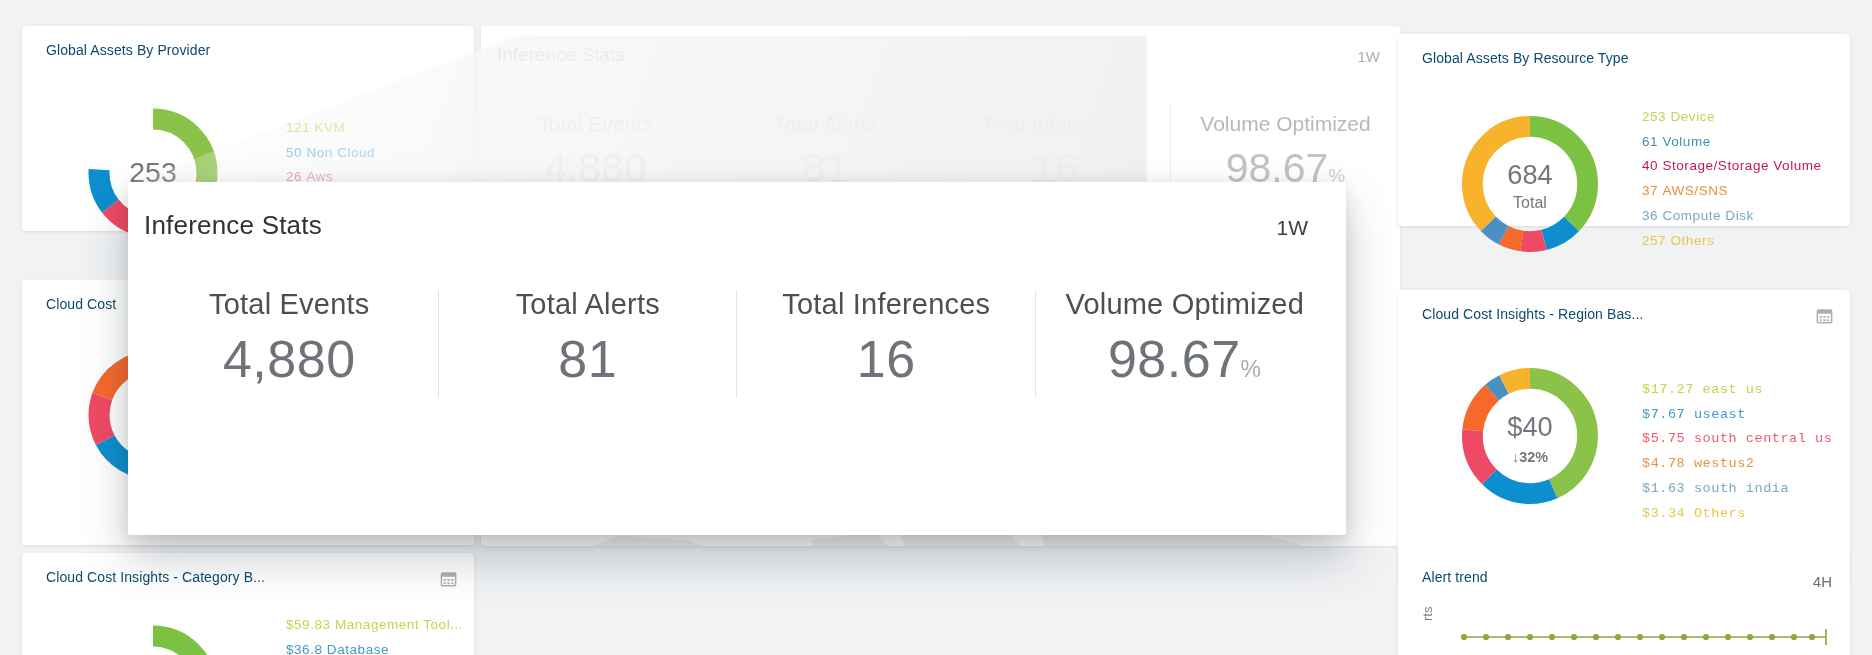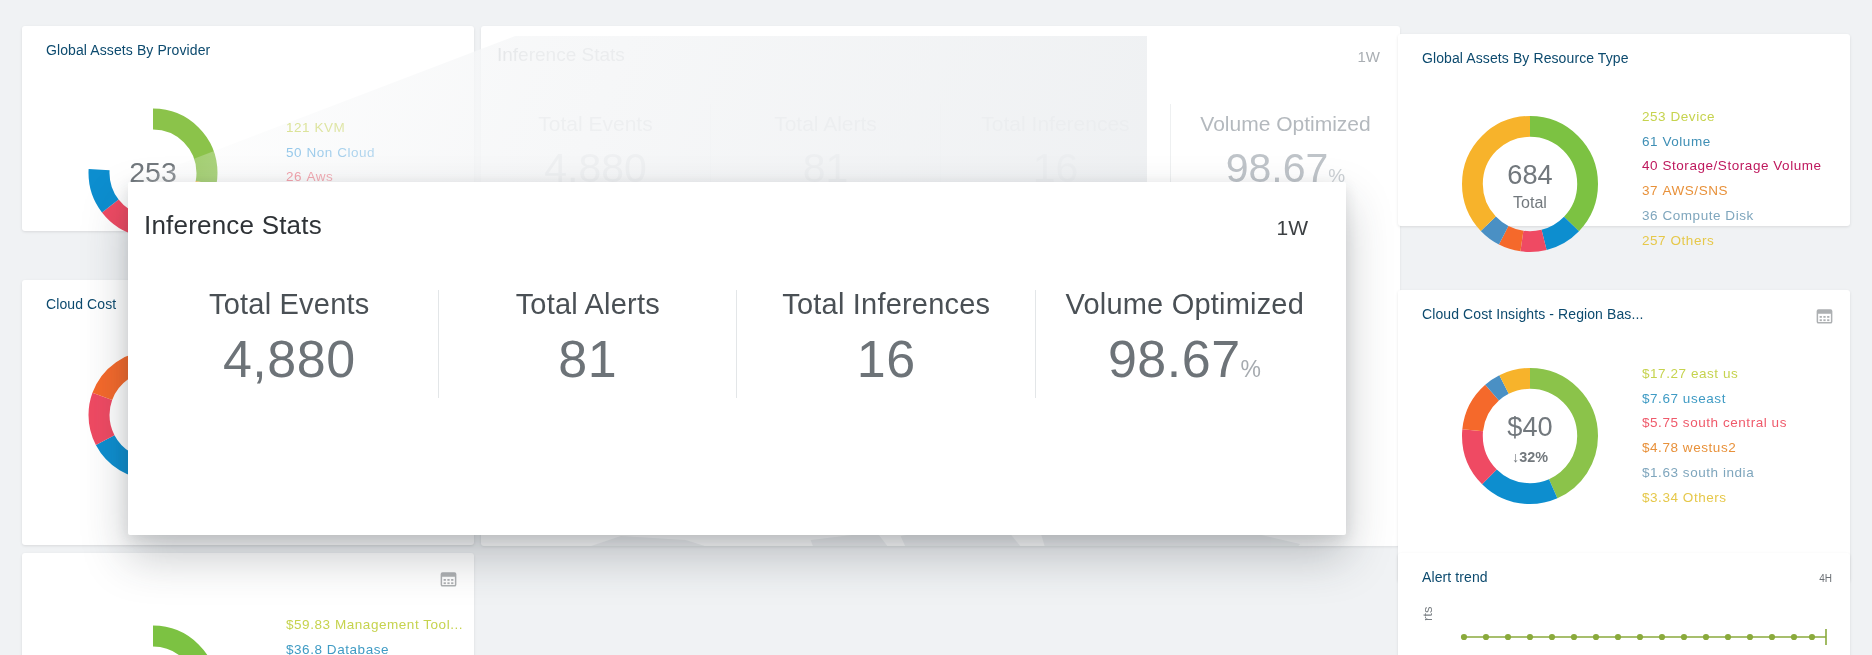--- a/index.html
+++ b/index.html
@@ -31,21 +31,21 @@
     position: absolute;
     left: 24px; top: 16px;
     font-size: 14px;
     color: #0c4a6e;
     letter-spacing: .1px;
     white-space: nowrap;
   }
   .card-range {
     position: absolute;
     right: 18px; top: 20px;
-    font-size: 10px;
+    font-size: 15px;
     color: #6b7075;
   }
   .cal-icon {
     position: absolute;
     right: 16px; top: 17px;
     width: 19px; height: 18px;
     opacity: .55;
   }
 
   
@@ -227,20 +227,21 @@
         <g transform="rotate(-90 50 50)">
           <circle cx="50" cy="50" r="36" fill="none" stroke="#8bc34a" stroke-width="14" stroke-dasharray="110 116"></circle>
           <circle cx="50" cy="50" r="36" fill="none" stroke="#0d8ecf" stroke-width="14" stroke-dasharray="42 184" stroke-dashoffset="-110"></circle>
           <circle cx="50" cy="50" r="36" fill="none" stroke="#ef4a63" stroke-width="14" stroke-dasharray="30 196" stroke-dashoffset="-152"></circle>
           <circle cx="50" cy="50" r="36" fill="none" stroke="#f5692b" stroke-width="14" stroke-dasharray="44 182" stroke-dashoffset="-182"></circle>
         </g>
       </svg>
     </div>
 
     <div class="card" style="left:22px; top:553px; width:452px; height:120px;">
+      <div class="card-title">Cloud Cost Insights - Category B...</div>
       <svg class="cal-icon" viewBox="0 0 24 24">
         <rect x="2.5" y="4" width="19" height="17" rx="1.5" fill="none" stroke="#6b7075" stroke-width="2"></rect>
         <rect x="2.5" y="4" width="19" height="5" fill="#6b7075"></rect>
         <g fill="#6b7075">
           <rect x="5.5" y="12" width="3" height="2.4"></rect>
             <rect x="10.5" y="12" width="3" height="2.4"></rect>
           <rect x="15.5" y="12" width="3" height="2.4"></rect>
             <rect x="5.5" y="16.4" width="3" height="2.4"></rect>
           <rect x="10.5" y="16.4" width="3" height="2.4"></rect>
             <rect x="15.5" y="16.4" width="3" height="2.4"></rect>
@@ -358,21 +359,21 @@
           <circle cx="50" cy="50" r="36" fill="none" stroke="#f5692b" stroke-width="13" stroke-dasharray="27 199" stroke-dashoffset="-173"></circle>
           <circle cx="50" cy="50" r="36" fill="none" stroke="#4a90c4" stroke-width="13" stroke-dasharray="9 217" stroke-dashoffset="-200"></circle>
           <circle cx="50" cy="50" r="36" fill="none" stroke="#f7b32b" stroke-width="13" stroke-dasharray="17 209" stroke-dashoffset="-209"></circle>
         </g>
       </svg>
       <svg style="position:absolute; left:52px; top:66px;" width="160" height="160" viewBox="0 0 100 100">
         <text class="cx-val" x="50" y="50" font-size="17">$40</text>
         <text class="cx-val" x="50" y="66" font-size="9" fill="#33383d" font-weight="bold">↓<tspan>32%</tspan></text>
       </svg>
 
-      <div class="legend" style="left:244px; top:72px;">
+      <div class="legend" style="left:244px; top:88px;font-family:Liberation Mono, monospace;">
         <div style="color:#c6d34e"><span>$17.27</span>
           <span>east us</span></div>
         <div style="color:#3f9bc4"><span>$7.67</span>
           <span>useast</span></div>
         <div style="color:#ef5a6b"><span>$5.75</span>
           <span>south central us</span></div>
         <div style="color:#e8913a"><span>$4.78</span>
           <span>westus2</span></div>
         <div style="color:#7fa6bd"><span>$1.63</span>
           <span>south india</span></div>

